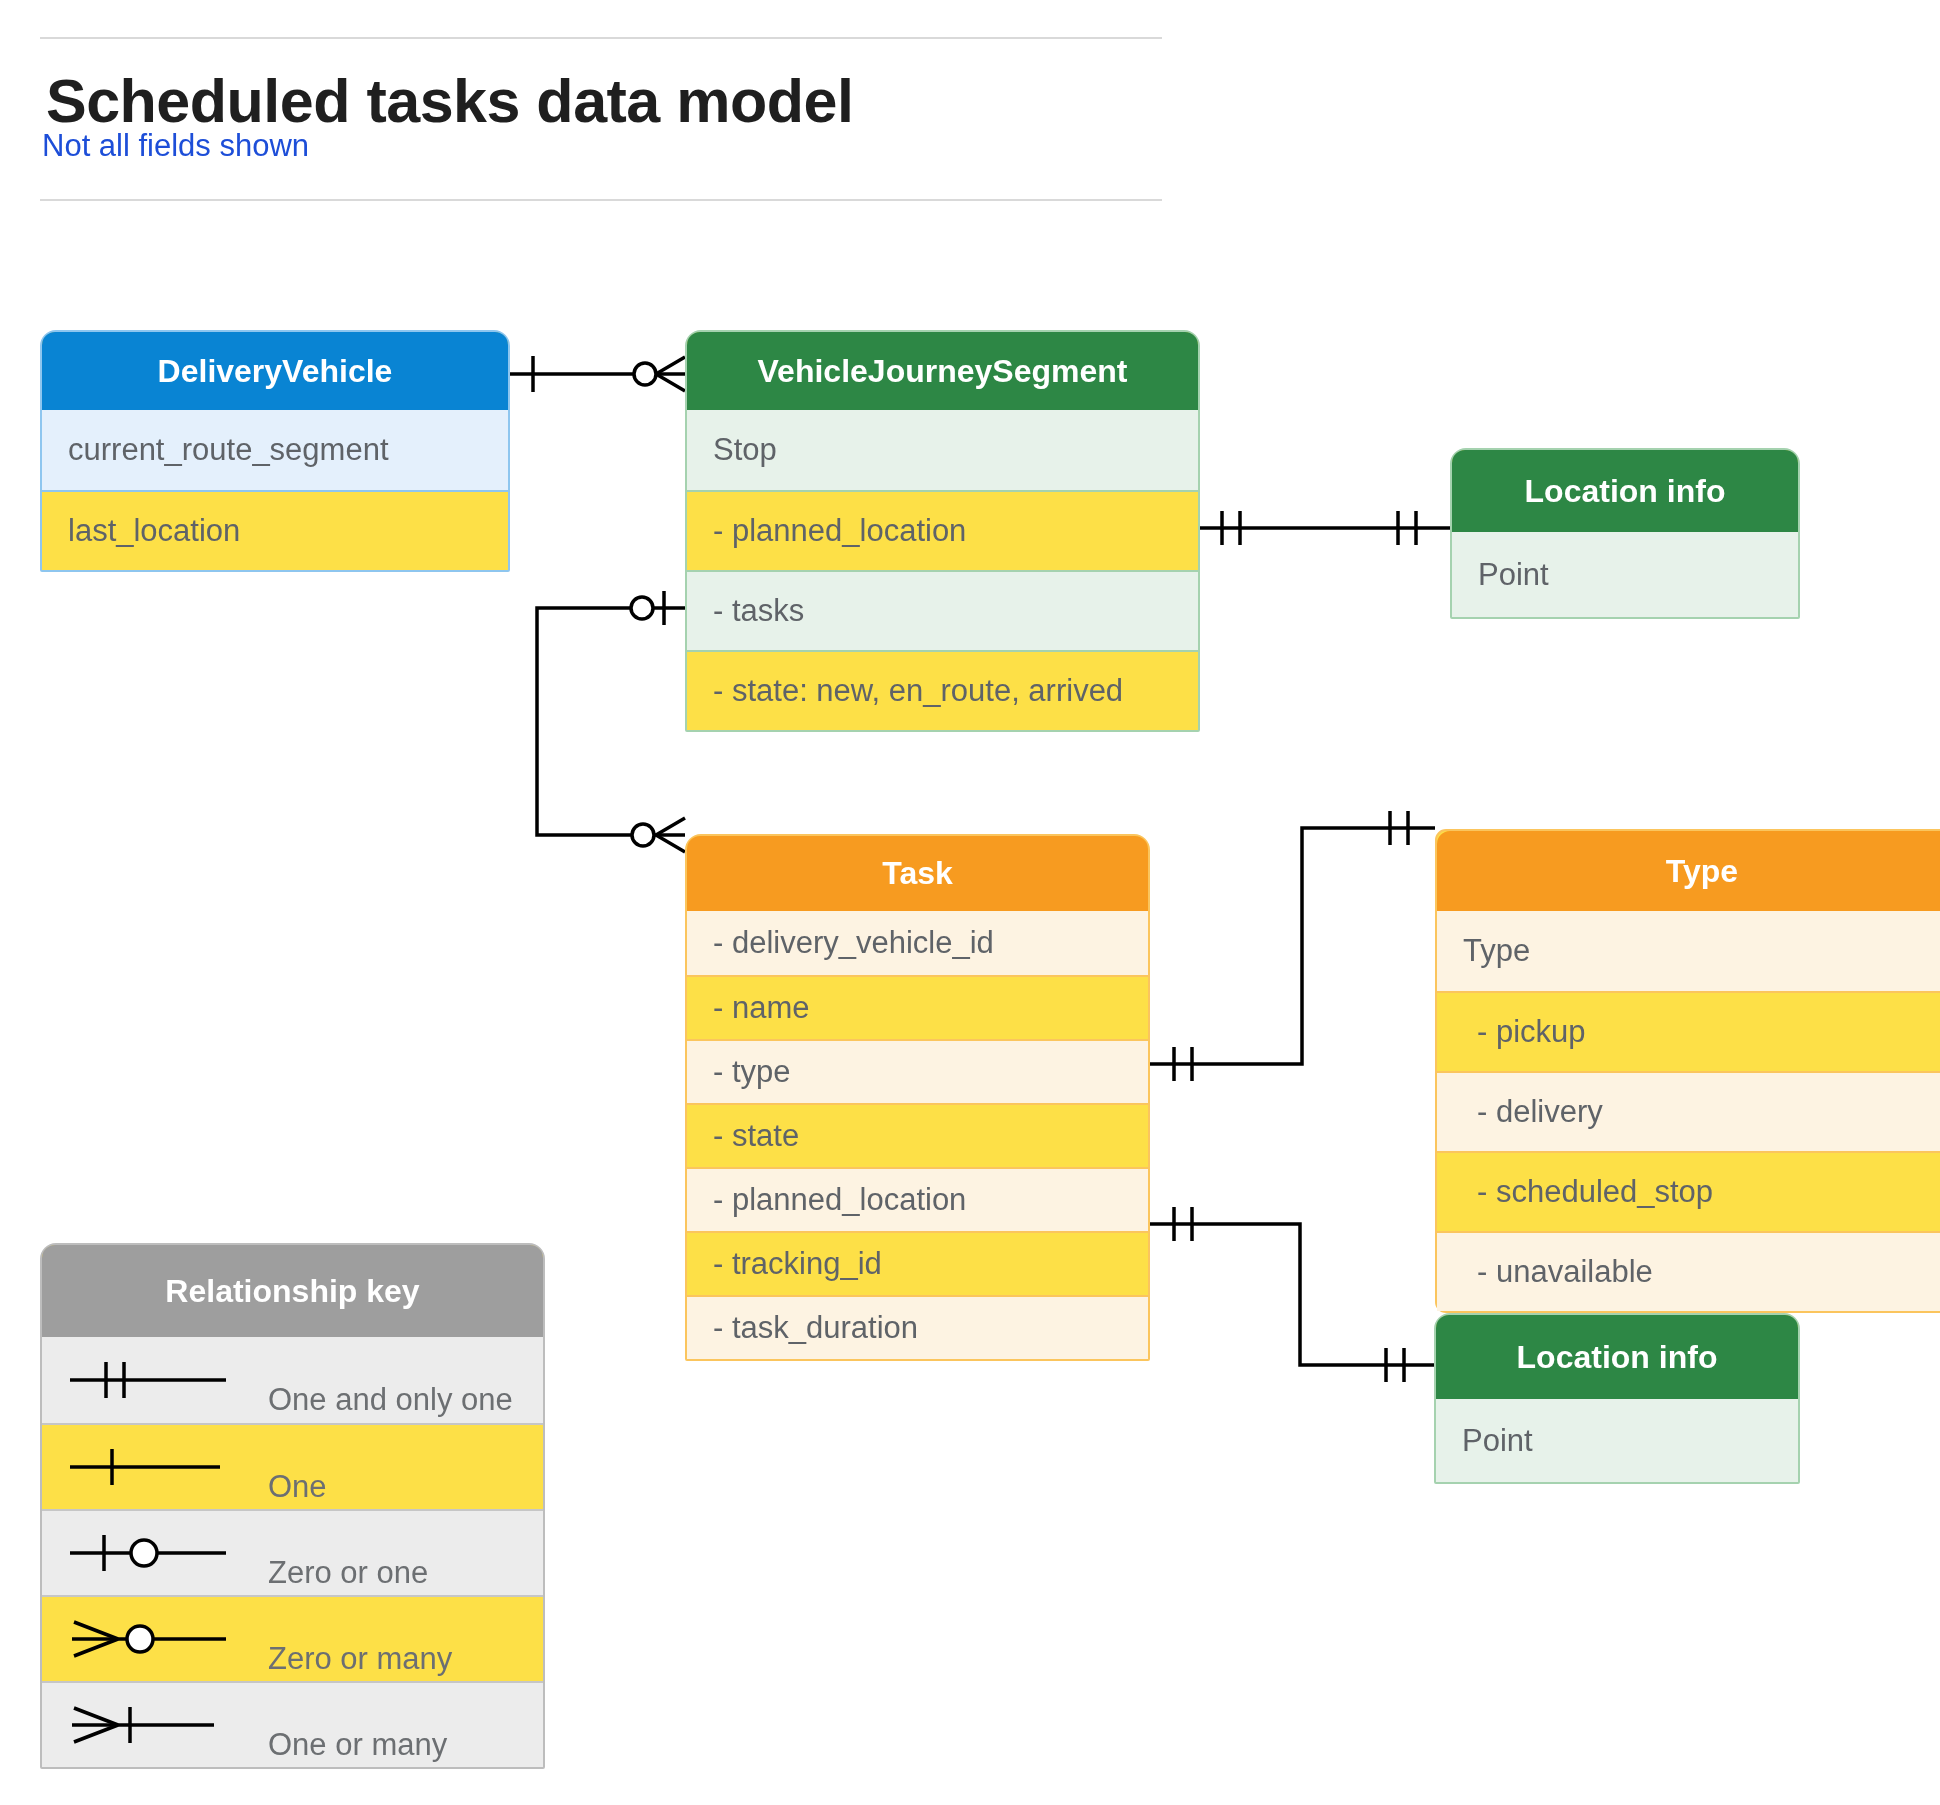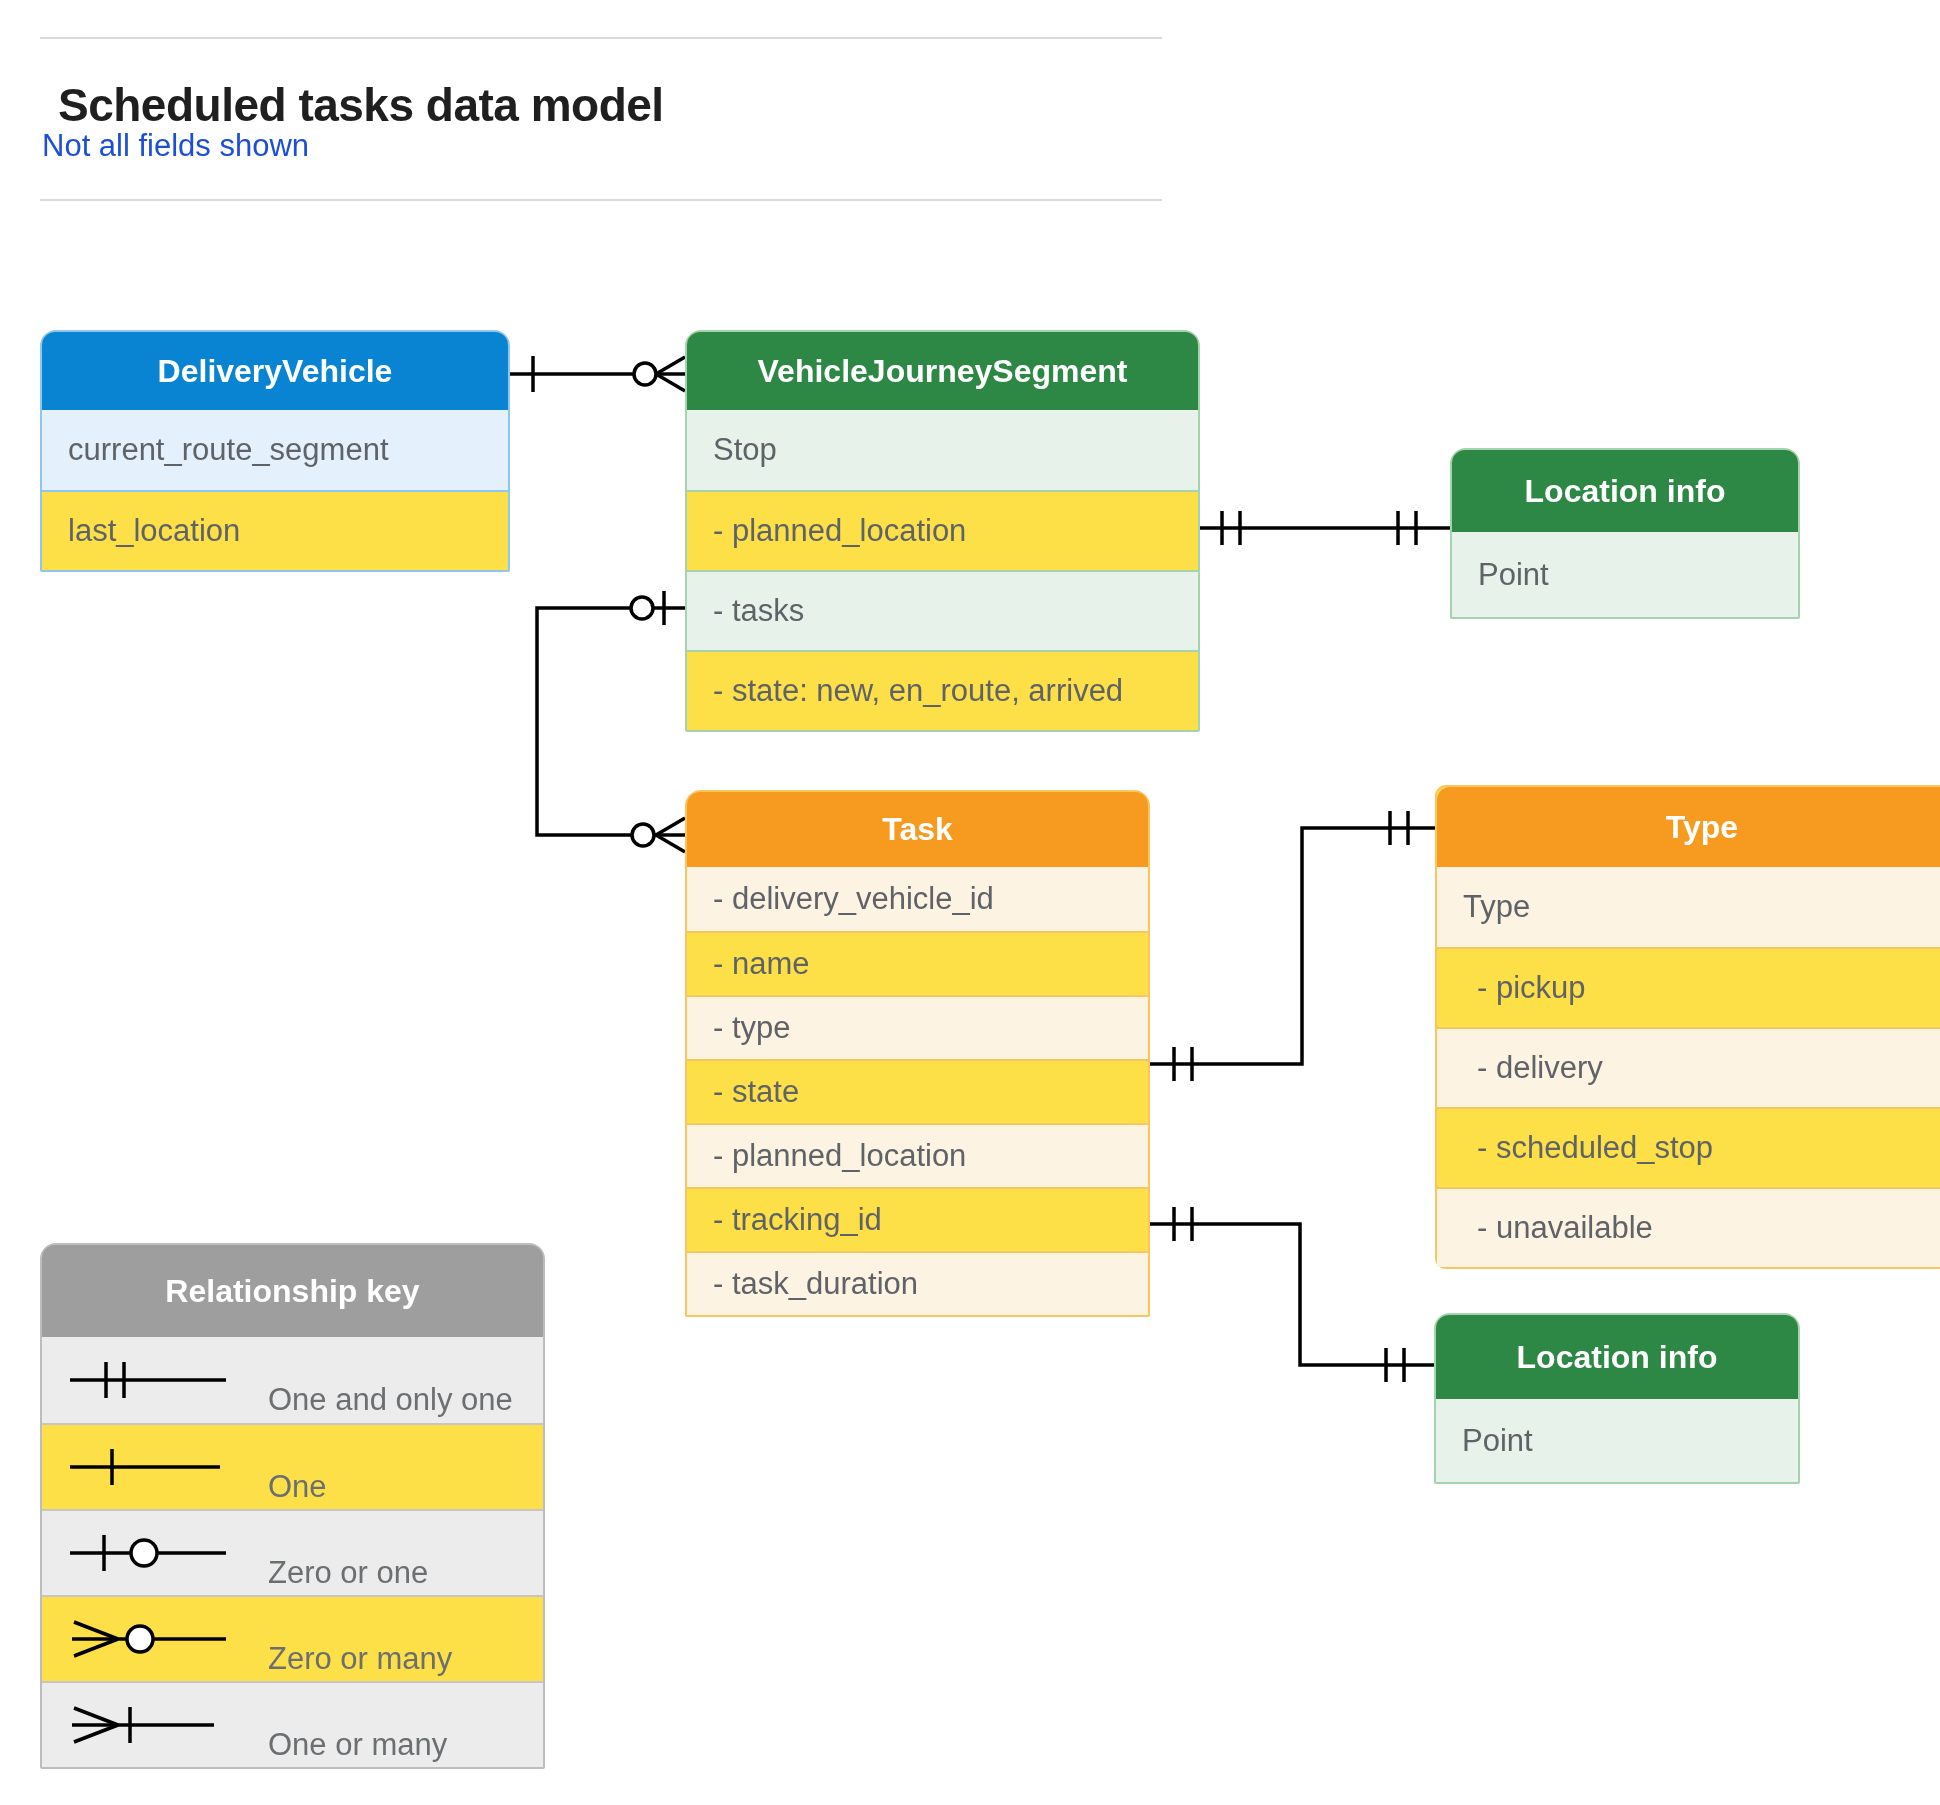--- a/index.html
+++ b/index.html
@@ -4,22 +4,22 @@
 <style>
   html,body{margin:0;padding:0;}
   body{
     width:1940px;height:1805px;background:#ffffff;position:relative;
     font-family:"Liberation Sans",sans-serif;overflow:hidden;
   }
   .rule{position:absolute;left:40px;width:1122px;height:2px;background:#d9d9d9;}
   .rule-top{top:37px;}
   .rule-bottom{top:199px;}
   .page-title{
-    position:absolute;left:42px;top:62px;margin:16px;
-    font-size:46px;font-weight:700;color:#1f1f1f;letter-spacing:-0.5px;
+    position:absolute;left:42px;top:62px;margin:4px;
+    font-size:61px;font-weight:700;color:#1f1f1f;letter-spacing:-0.5px;
   }
   .page-subtitle{
     position:absolute;left:42px;top:128px;
     font-size:31px;color:#1d4ed8;
   }
   .connectors{position:absolute;left:0;top:0;}
   .connectors path, .connectors line{stroke:#000;stroke-width:3.5;fill:none;}
   .connectors circle{stroke:#000;stroke-width:3.5;fill:#fff;}
 
   .entity{
@@ -42,21 +42,21 @@
   .theme-blue{border-color:#8ec6ef;}
   .theme-blue .entity-header{background:#0984d3;}
   .theme-blue .rows .row + .row{border-color:#8ec6ef;}
   .theme-blue .rows .row:nth-child(odd){background:#e4f0fc;}
   
   .theme-green{border-color:#a5d2af;}
   .theme-green .entity-header{background:#2d8745;}
   .theme-green .rows .row + .row{border-color:#a5d2af;}
   .theme-green .rows .row:nth-child(odd){background:#e7f2ea;}
   
-  .theme-orange{border-color:#fbc55d;}
+  .theme-orange{border-color:#fbc55d;margin-top:44px;}
   .theme-orange .entity-header{background:#f79b20;}
   .theme-orange .rows .row + .row{border-color:#fbc55d;}
   .theme-orange .rows .row:nth-child(odd){background:#fdf3e2;}
   
   .theme-gray{border-color:#bdbdbd;text-align:center;}
   .theme-gray .entity-header{background:#9e9e9e;}
   .theme-gray .rows .row + .row{border-color:#c6c6c6;}
   .theme-gray .rows .row:nth-child(odd){background:#ececec;}
 
   

